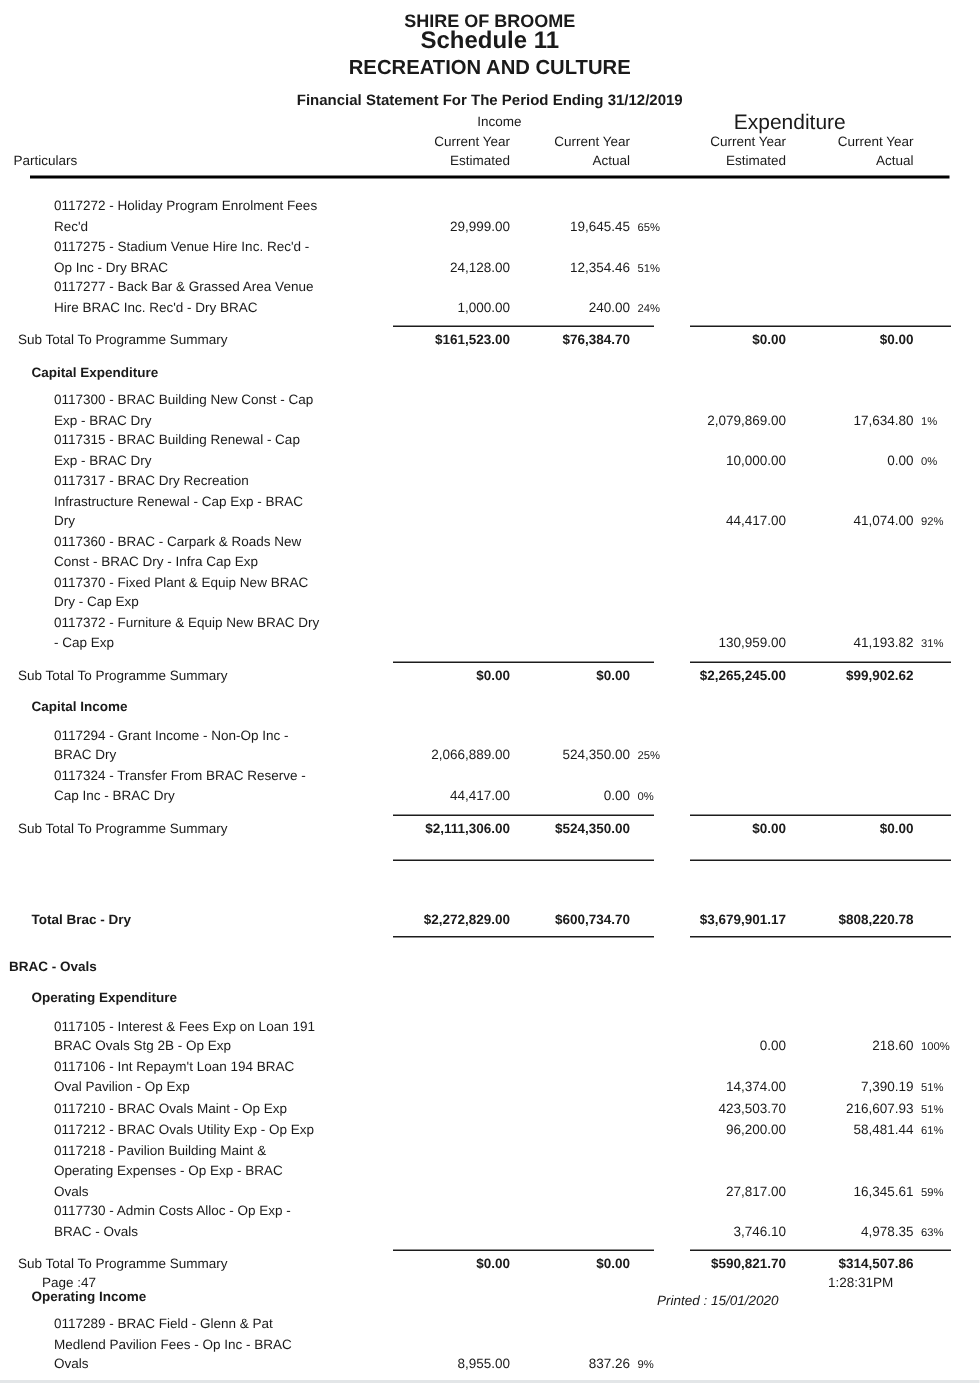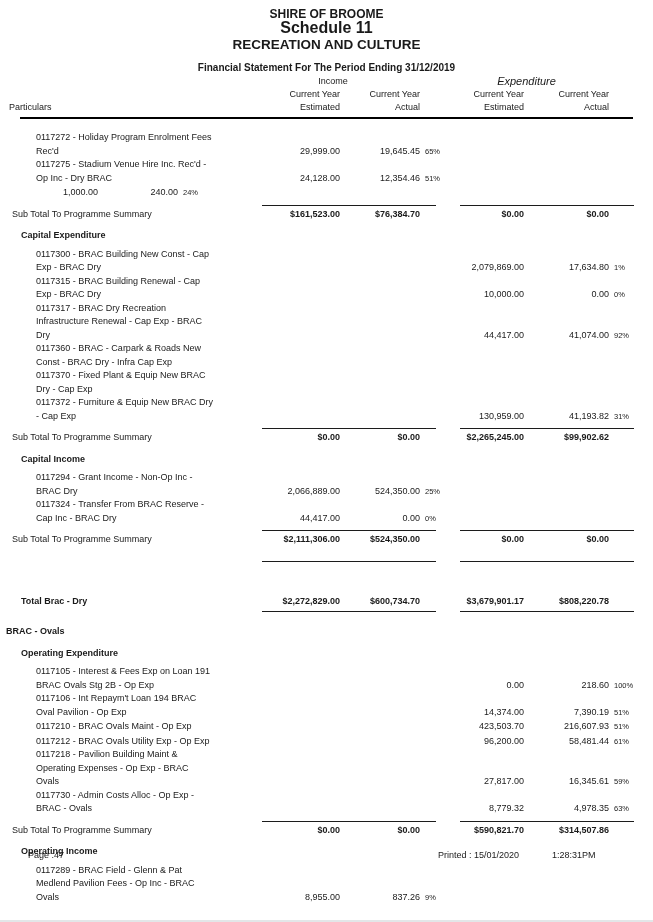--- a/index.html
+++ b/index.html
@@ -22,21 +22,21 @@
   .ie{width:94px;}
   .ia{width:80px;}
   .ip{width:24px;font-size:7.5px;padding-left:5px;padding-top:1px;}
   .ee{width:80px;}
   .ea{width:85px;}
   .ep{width:27px;font-size:7.5px;padding-left:5px;padding-top:1px;}
 
   
   .ghead .gl{width:174px;text-align:center;font-size:9px;line-height:13px;}
   .ghead .gp{width:24px;}
-  .ghead .gl2{width:165px;text-align:center;font-size:11px;line-height:13px;font-style:italic;}
+  .ghead .gl2{width:165px;text-align:center;font-size:14px;line-height:13px;}
   .hrow .c{line-height:12.5px;}
   .hrow .part{padding-left:5px;}
   .thick{border-top:2.5px solid #000;margin:4px 20px 0 20px;height:0;}
 
   
   #tbody{margin-top:12px;}
   .part.item{padding-left:32px;white-space:pre-line;}
   .trow.section{margin-top:8px;margin-bottom:5px;}
   .trow.section .part{padding-left:17px;font-weight:bold;}
   .trow.group{margin-top:13px;margin-bottom:3px;}
@@ -46,21 +46,21 @@
   .trow.vals .part.tl{padding-left:17px;font-weight:bold;margin-top:31px;}
   .rrow{display:flex;padding-left:262px;margin:5px 0 2px 0;}
   .rrow .s1{width:174px;border-top:1.5px solid #1c1c1c;}
   .rrow .g{width:24px;}
   .rrow .s2{width:174px;border-top:1.5px solid #1c1c1c;}
   .rrow.below{margin:3px 0 0 0;}
   .tgap{height:9px;}
 
   .footer{position:absolute;top:850px;left:0;width:653px;font-size:9px;}
   .footer .fpage{position:absolute;left:28px;top:0;}
-  .footer .fprinted{position:absolute;left:438px;top:0;}
+  .footer .fprinted{position:absolute;left:438px;top:12px;font-style:italic;}
   .footer .ftime{position:absolute;left:552px;top:0;}
 </style>
 </head>
 <body>
 
 <div class="titles">
   <div class="t1">SHIRE OF BROOME</div>
   <div class="t2">Schedule 11</div>
   <div class="t3">RECREATION AND CULTURE</div>
   <div class="sub">Financial Statement For The Period Ending 31/12/2019</div>
@@ -107,20 +107,22 @@
       <div class="c part item">0117275 - Stadium Venue Hire Inc. Rec'd -
 Op Inc - Dry BRAC</div>
       <div class="c n ie">24,128.00</div>
       <div class="c n ia">12,354.46</div>
       <div class="c ip">51%</div>
       <div class="c n ee"></div>
       <div class="c n ea"></div>
       <div class="c ep"></div>
     </div>
     <div class="trow">
+      <div class="c part item">0117277 - Back Bar &amp; Grassed Area Venue
+Hire BRAC Inc. Rec'd - Dry BRAC</div>
       <div class="c n ie">1,000.00</div>
       <div class="c n ia">240.00</div>
       <div class="c ip">24%</div>
       <div class="c n ee"></div>
       <div class="c n ea"></div>
       <div class="c ep"></div>
     </div>
     <div class="rrow ">
       <div class="s1"></div>
       <div class="g"></div>
@@ -324,21 +326,21 @@
       <div class="c n ee">27,817.00</div>
       <div class="c n ea">16,345.61</div>
       <div class="c ep">59%</div>
     </div>
     <div class="trow">
       <div class="c part item">0117730 - Admin Costs Alloc - Op Exp -
 BRAC - Ovals</div>
       <div class="c n ie"></div>
       <div class="c n ia"></div>
       <div class="c ip"></div>
-      <div class="c n ee">8,779.32</div>
+      <div class="c n ee">3,746.10</div>
       <div class="c n ea">4,978.35</div>
       <div class="c ep">63%</div>
     </div>
     <div class="rrow ">
       <div class="s1"></div>
       <div class="g"></div>
       <div class="s2"></div>
     </div>
     <div class="trow vals">
       <div class="c part st">Sub Total To Programme Summary</div>

